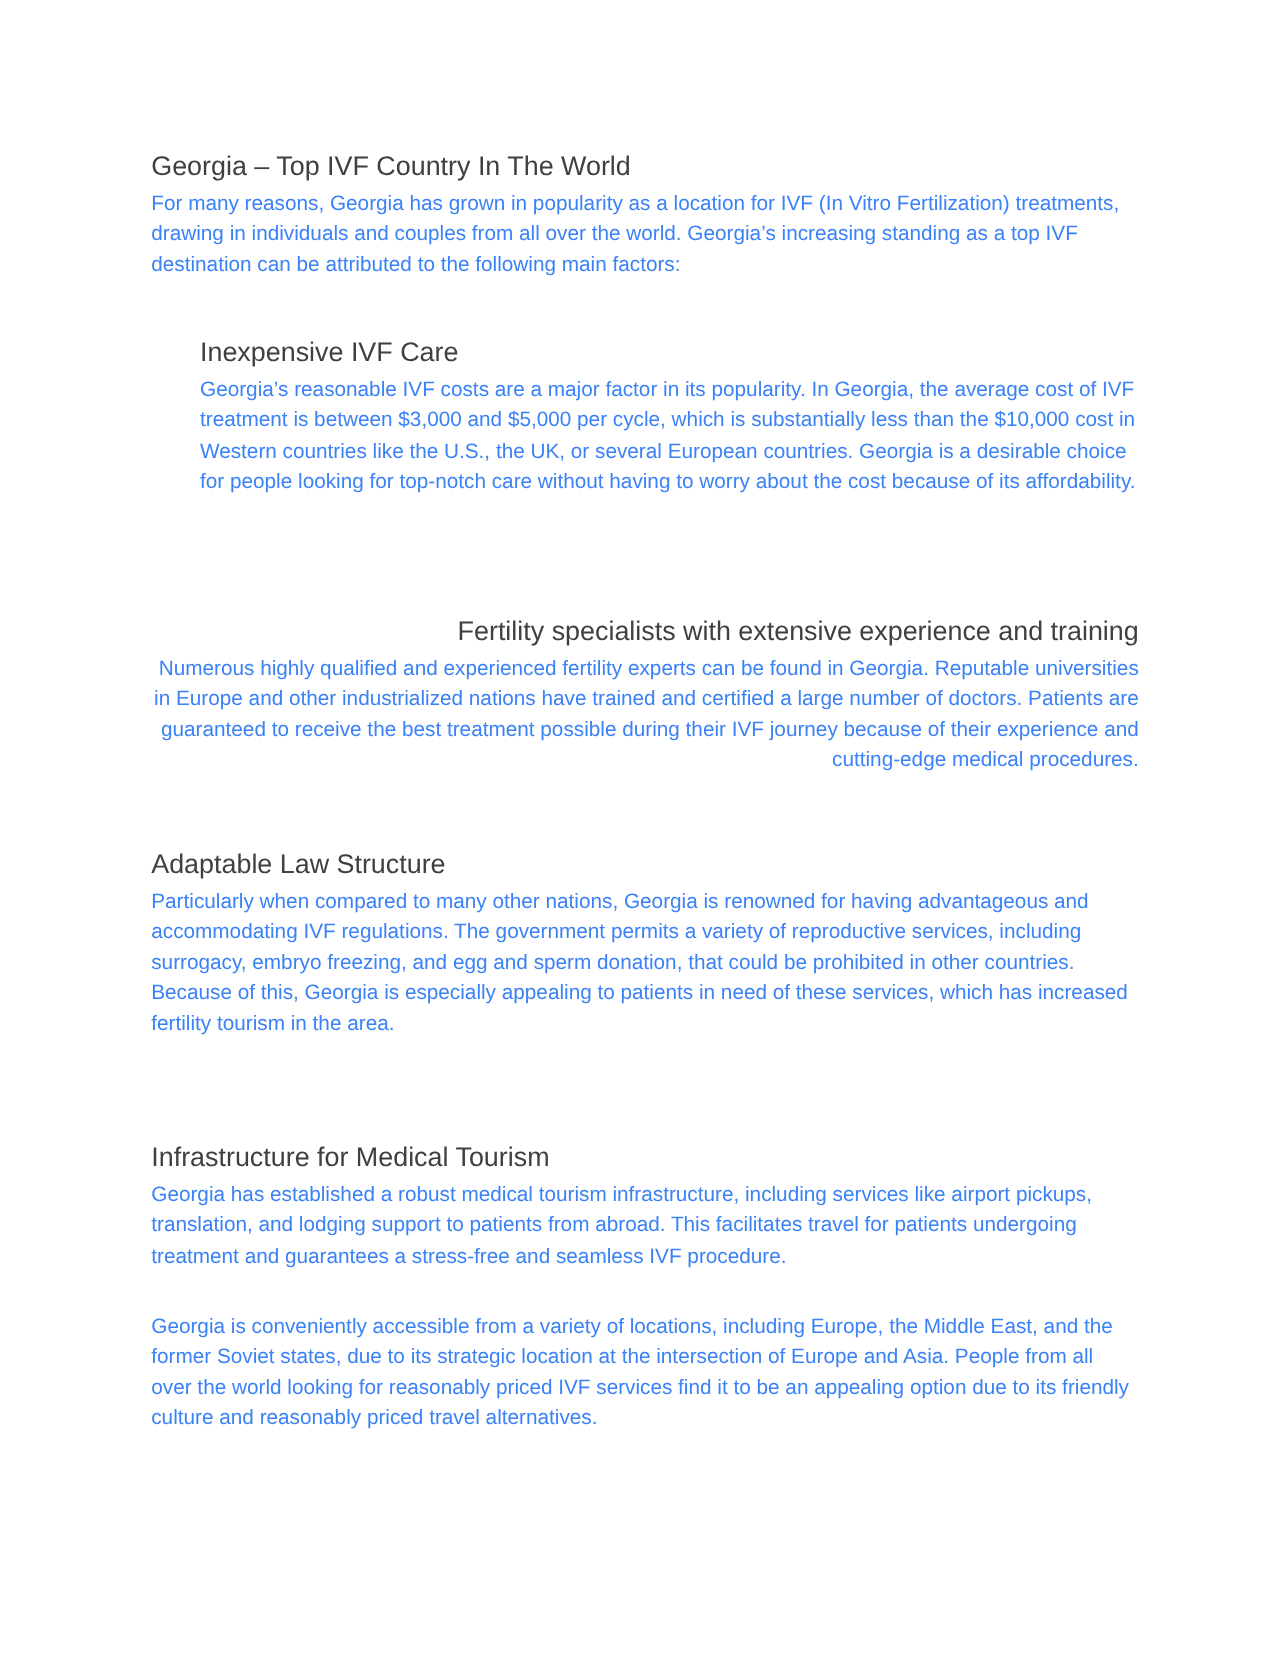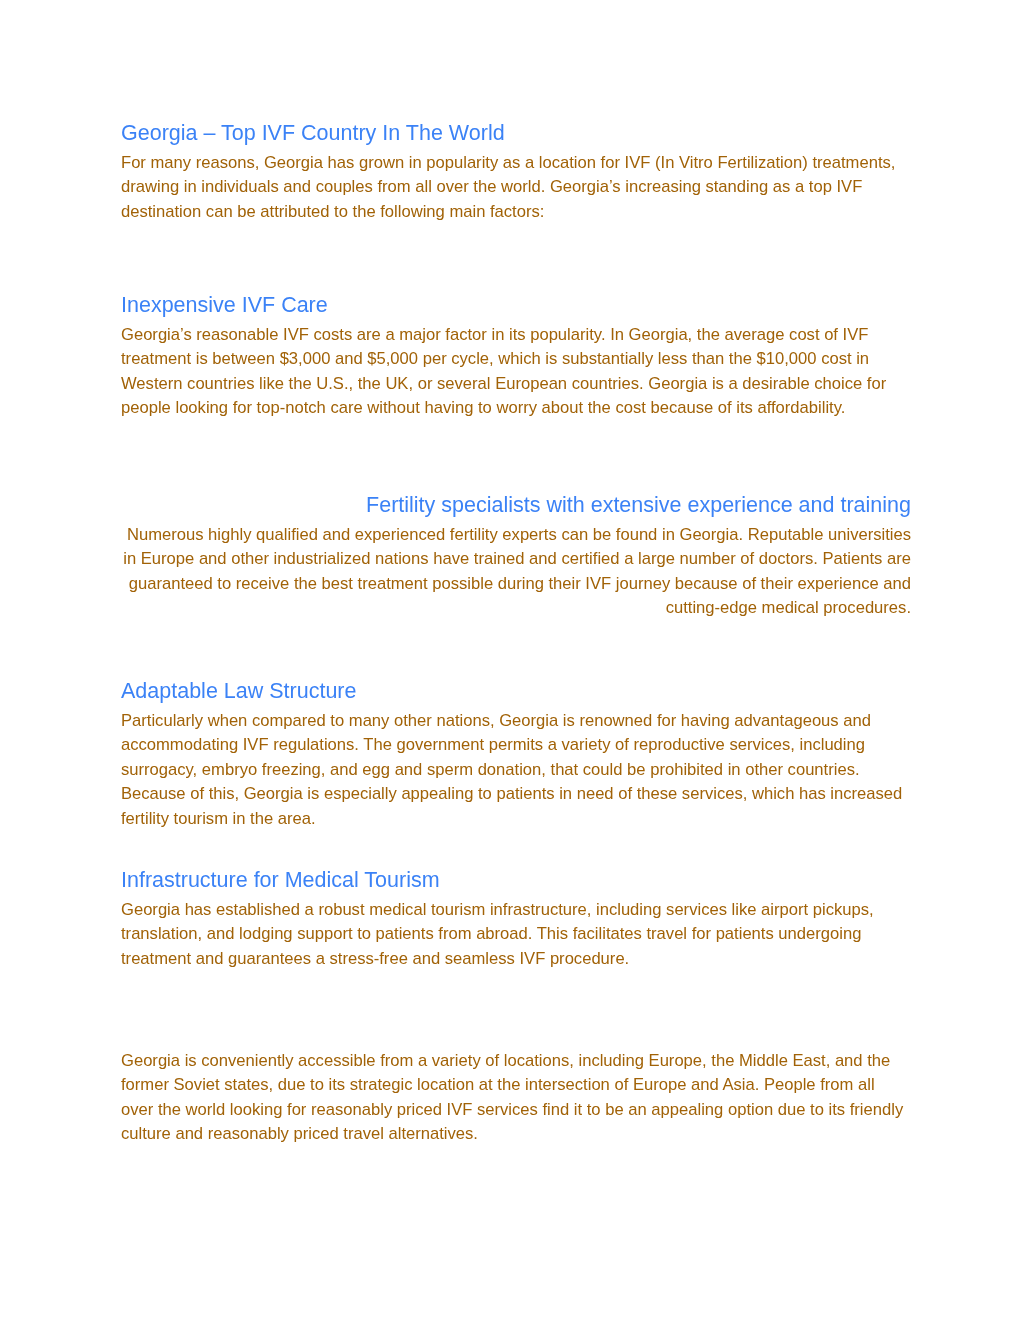--- a/index.html
+++ b/index.html
@@ -23,35 +23,35 @@
     }
     .section {
       margin: 0;
     }
     .section h2 {
       font-family: "Liberation Sans", sans-serif;
       font-weight: normal;
       font-size: 21.5px;
       line-height: 30px;
       margin: 0 0 3px 0;
-      color: #3b82f6;
+      color: #404040;
       white-space: nowrap;
     }
     .section p {
       font-family: "Liberation Sans", sans-serif;
       font-size: 16.6px;
       line-height: 24.4px;
       margin: 0;
-      color: #a16207;
+      color: #3b82f6;
     }
     .s1 { position: absolute; top: 0px; }
-    .s2 { position: absolute; top: 172px; }
+    .s2 { position: absolute; top: 149px; margin-left: 39px; }
     .s3 { position: absolute; top: 372px; text-align: right; }
     .s4 { position: absolute; top: 558px; }
-    .s5 { position: absolute; top: 747px; }
+    .s5 { position: absolute; top: 793px; }
     .s6 { position: absolute; top: 931px; }
   </style>
 </head>
 <body>
 
 <div class="page">
 
   <div class="section s1">
     <h2>Georgia – Top IVF Country In The World</h2>
     <p>For many reasons, Georgia has grown in popularity as a location for IVF (In Vitro Fertilization) treatments, drawing in individuals and couples from all over the world. Georgia’s increasing standing as a top IVF destination can be attributed to the following main factors:</p>

